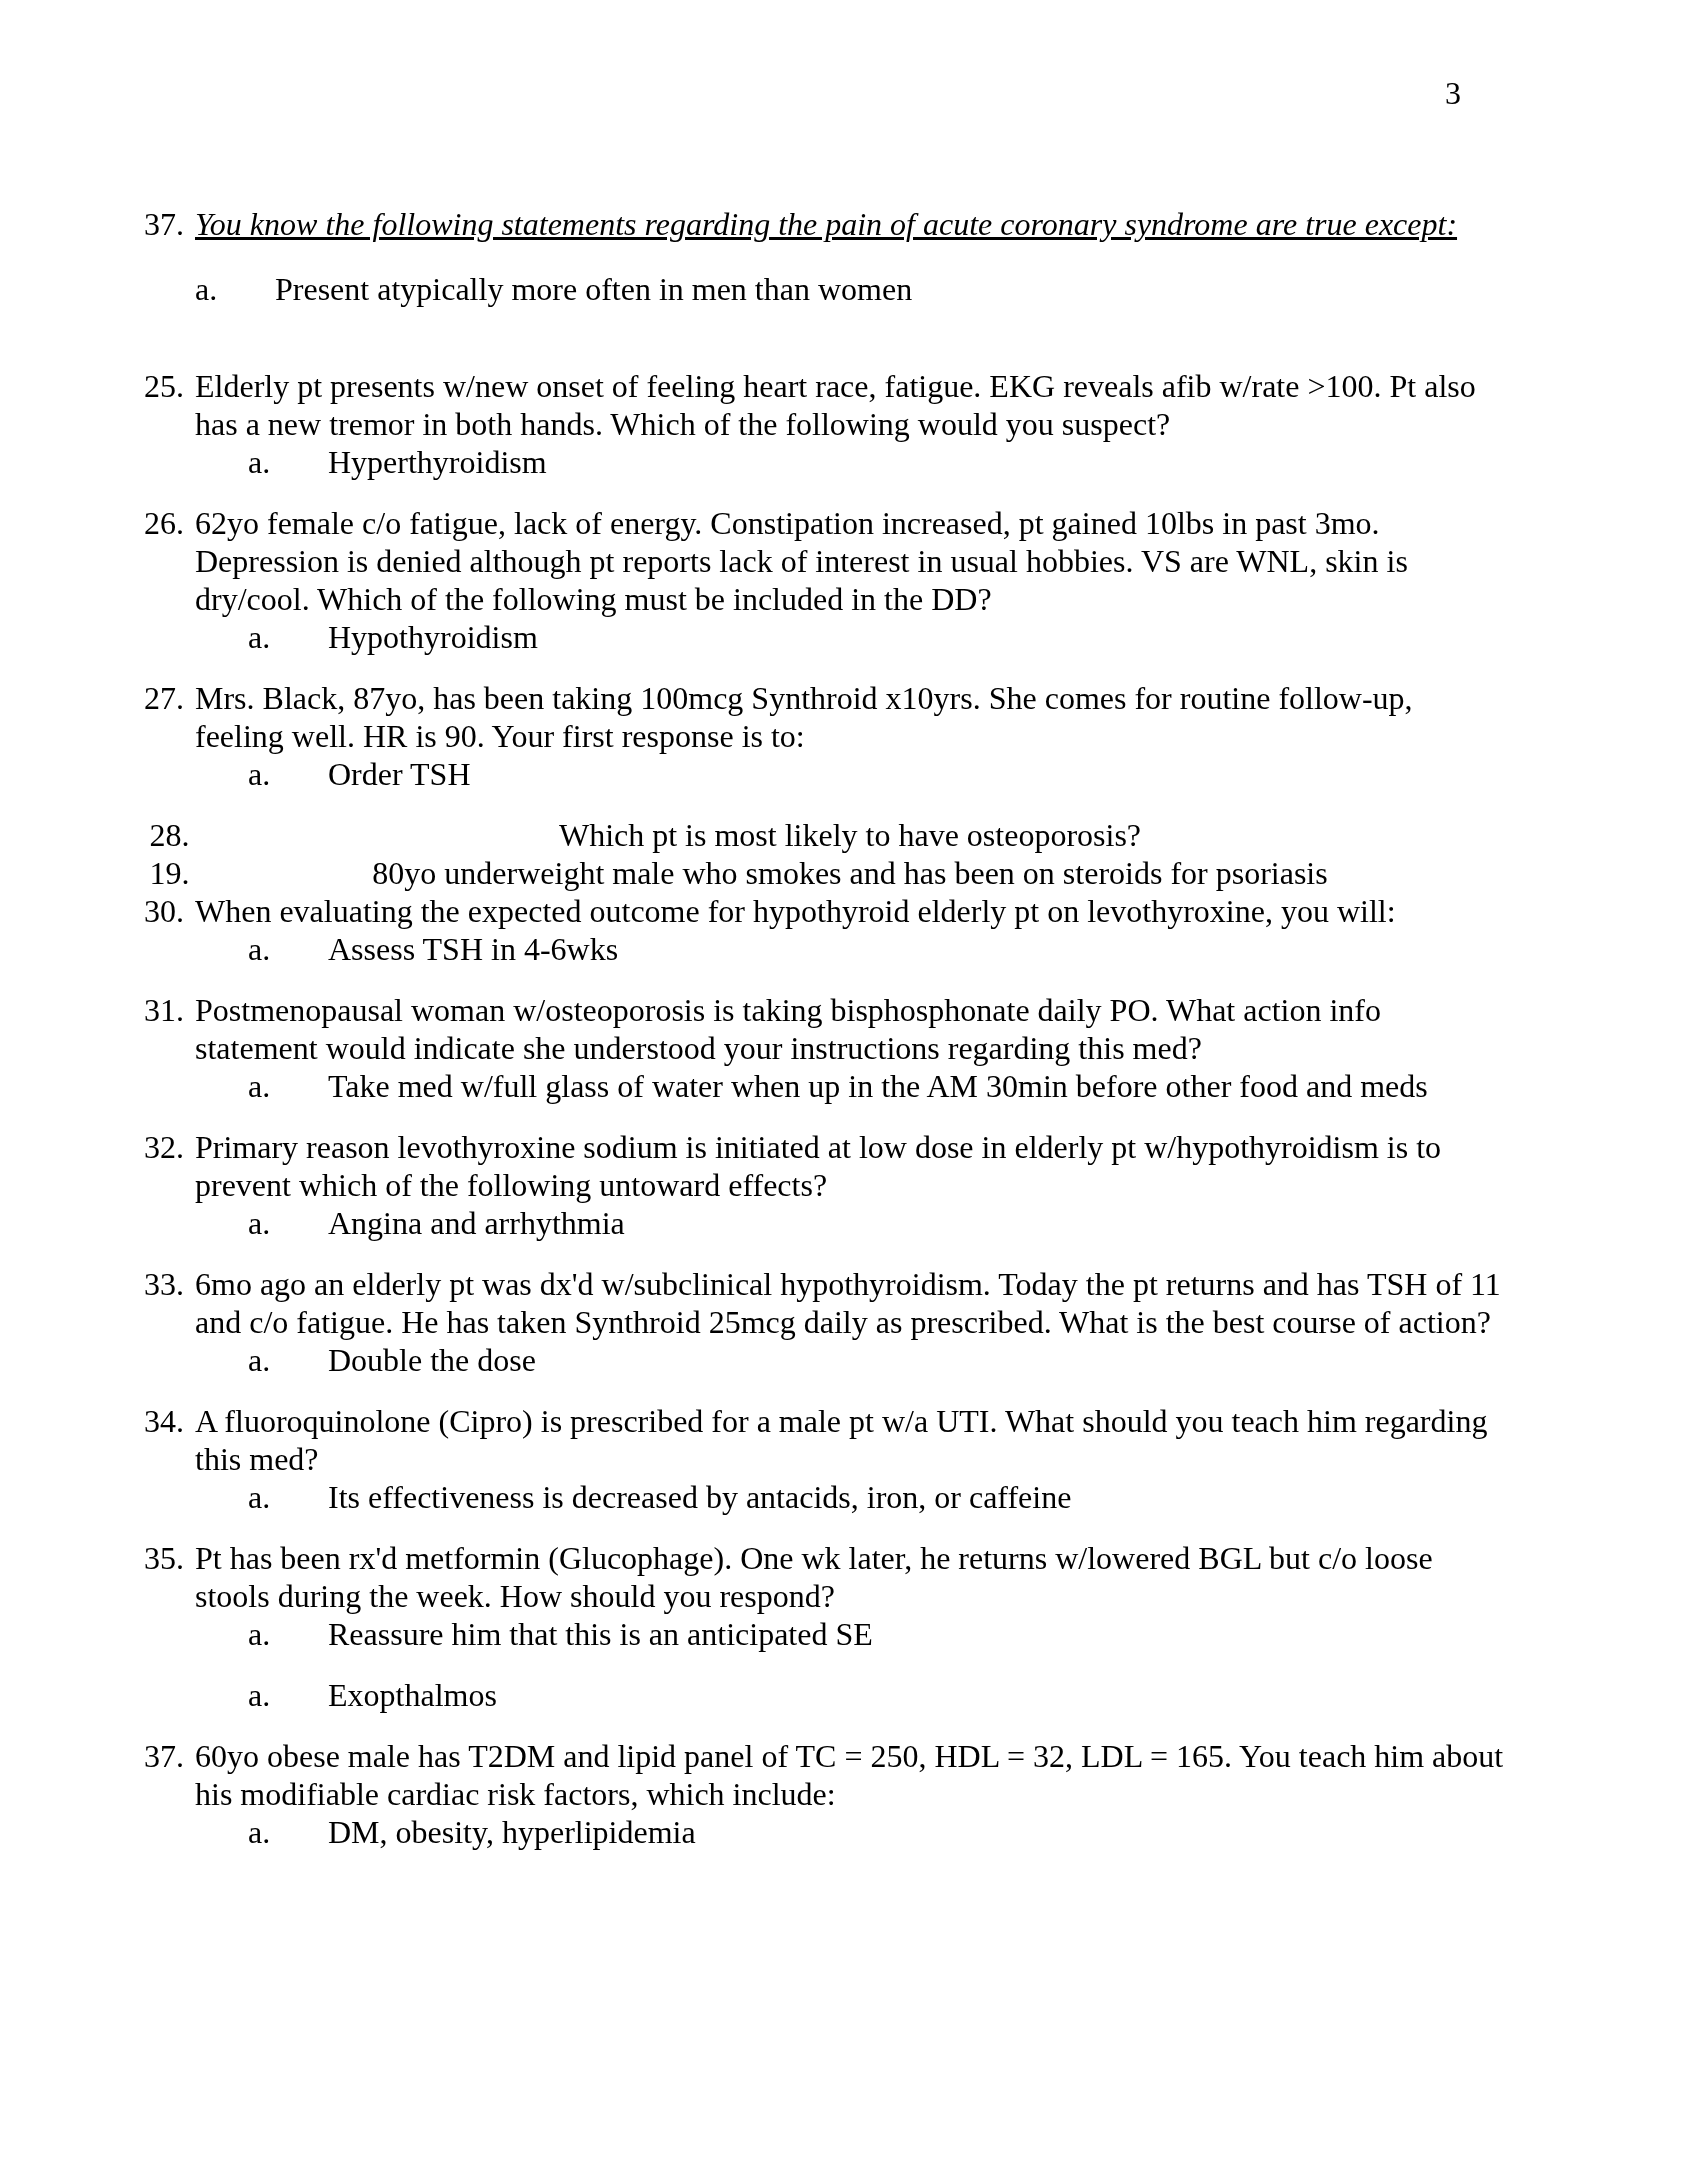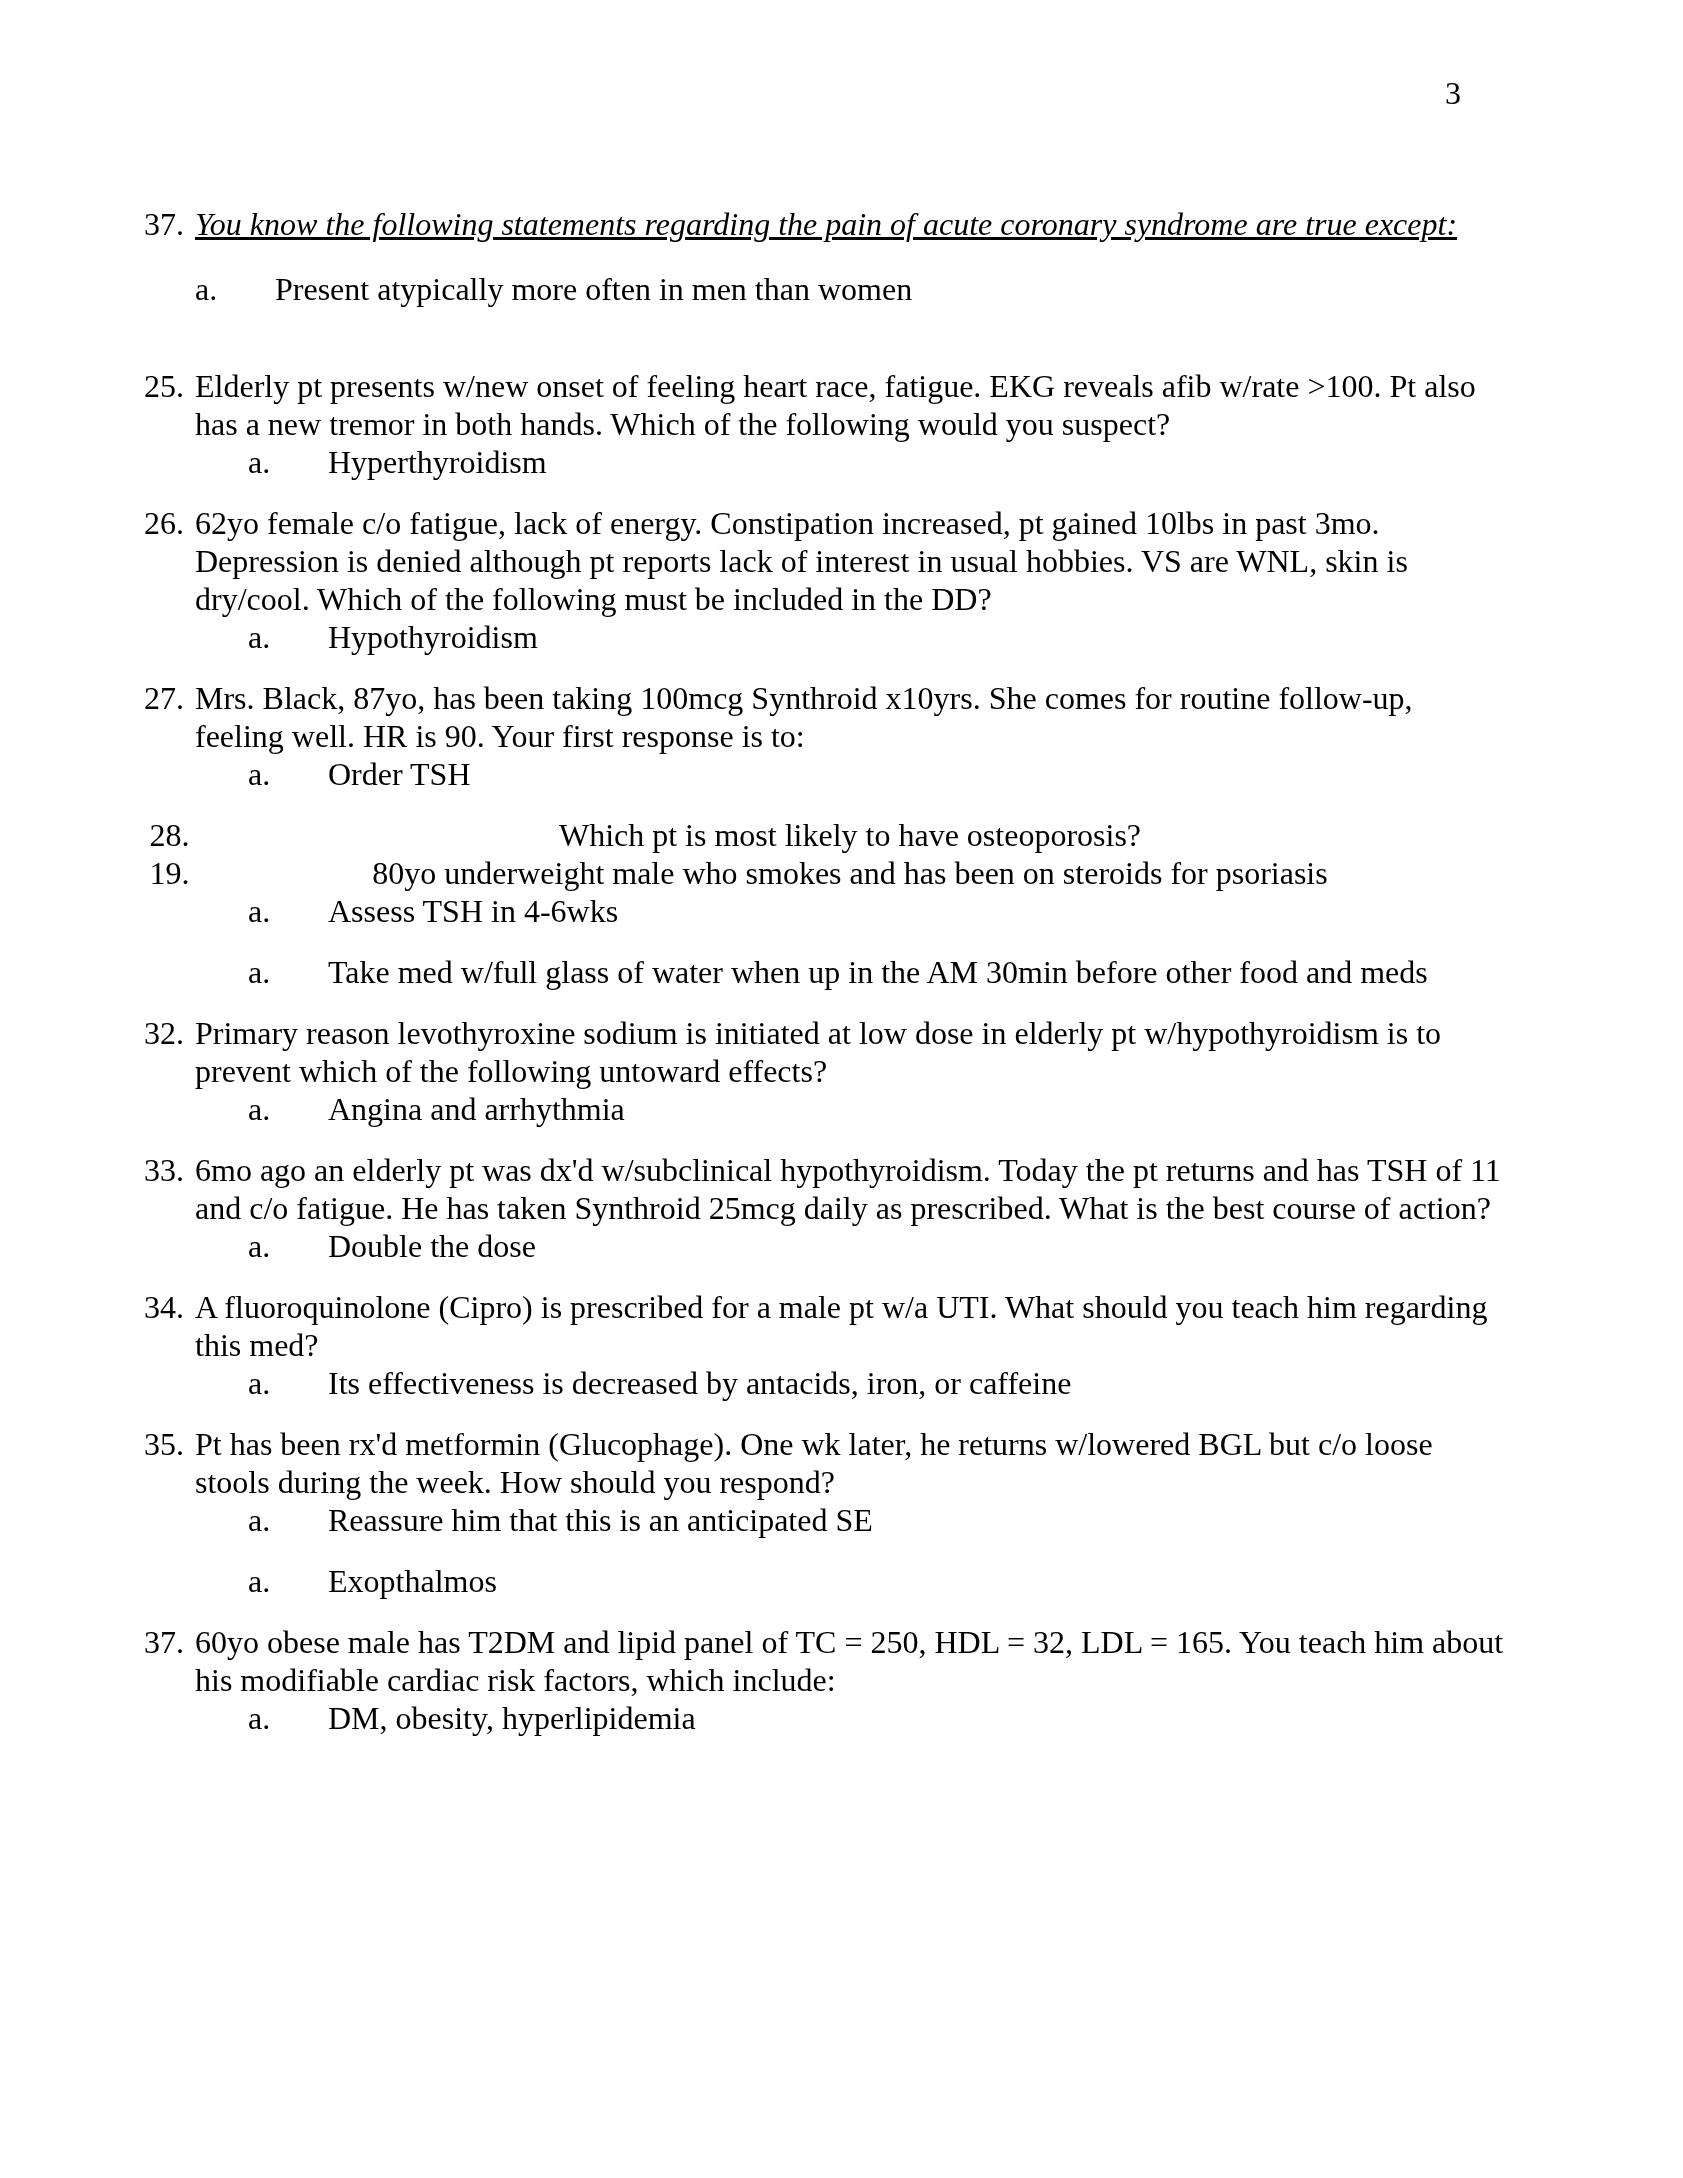--- a/index.html
+++ b/index.html
@@ -126,26 +126,34 @@
           <div class="q-body">Which pt is most likely to have osteoporosis?</div>
         </div>
       </div>
       <div class="question tight">
         <div class="q-row">
           <span class="q-num">19.</span>
           <div class="q-body">80yo underweight male who smokes and has been on steroids for psoriasis</div>
         </div>
       </div>
       <div class="question">
+        <div class="q-row">
+          <span class="q-num">30.</span>
+          <div class="q-body">When evaluating the expected outcome for hypothyroid elderly pt on levothyroxine, you will:</div>
+        </div>
         <div class="answer deep">
           <span class="a-label">a.</span>
           <span class="a-text">Assess TSH in 4-6wks</span>
         </div>
       </div>
       <div class="question">
+        <div class="q-row">
+          <span class="q-num">31.</span>
+          <div class="q-body">Postmenopausal woman w/osteoporosis is taking bisphosphonate daily PO. What action info statement would indicate she understood your instructions regarding this med?</div>
+        </div>
         <div class="answer deep">
           <span class="a-label">a.</span>
           <span class="a-text">Take med w/full glass of water when up in the AM 30min before other food and meds</span>
         </div>
       </div>
       <div class="question">
         <div class="q-row">
           <span class="q-num">32.</span>
           <div class="q-body">Primary reason levothyroxine sodium is initiated at low dose in elderly pt w/hypothyroidism is to prevent which of the following untoward effects?</div>
         </div>

